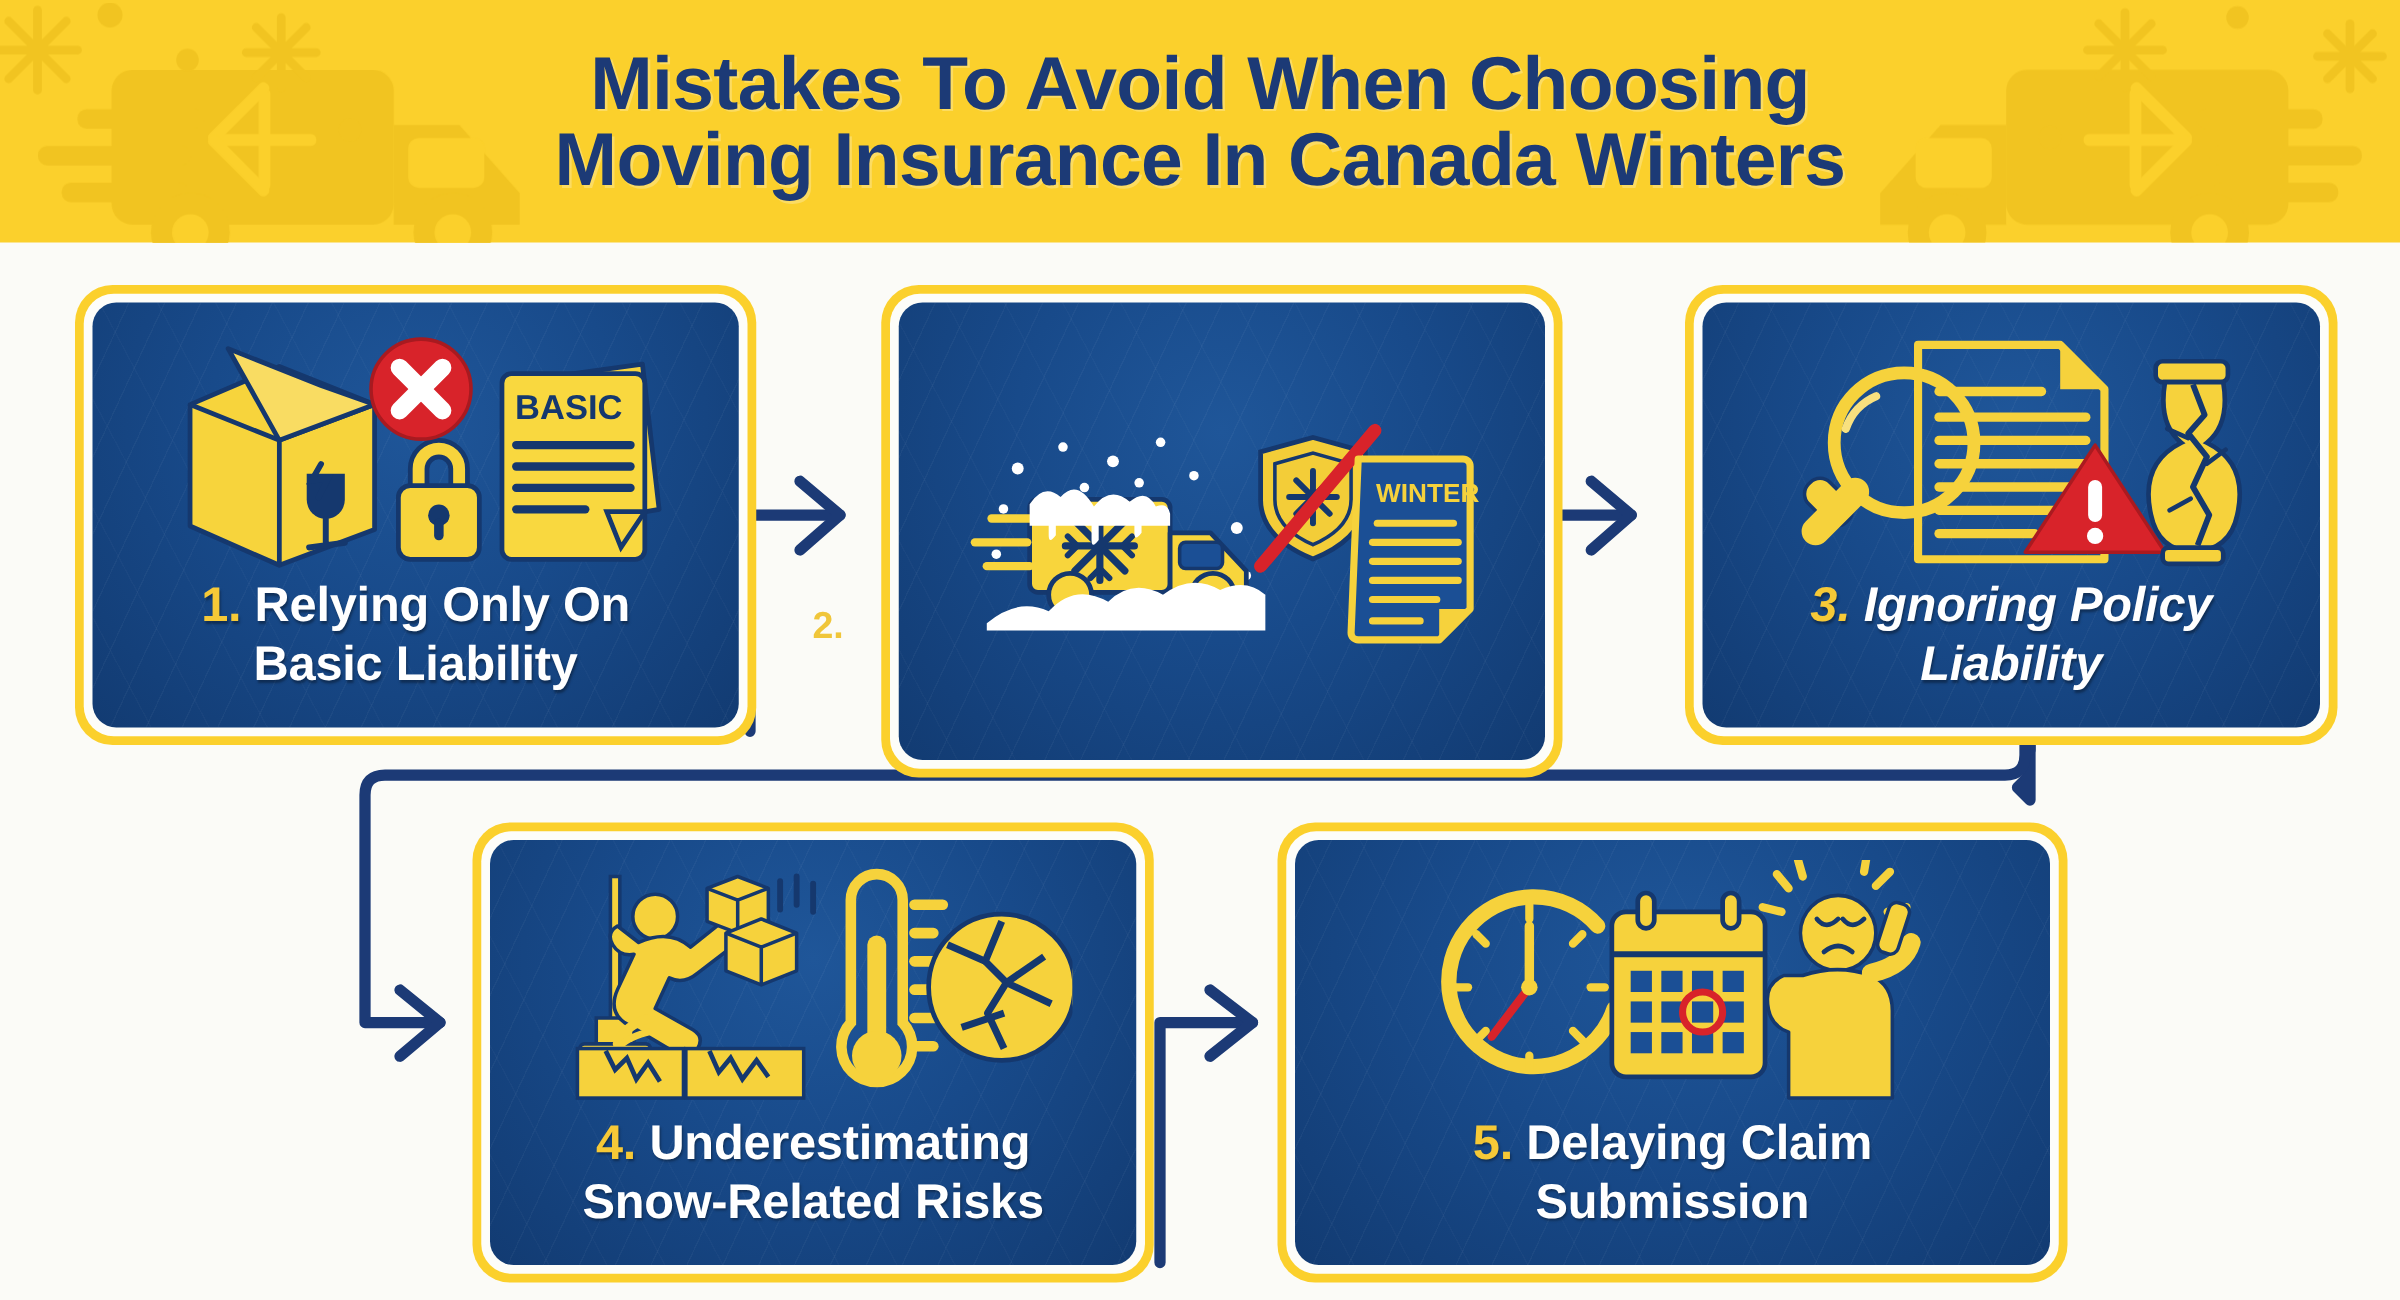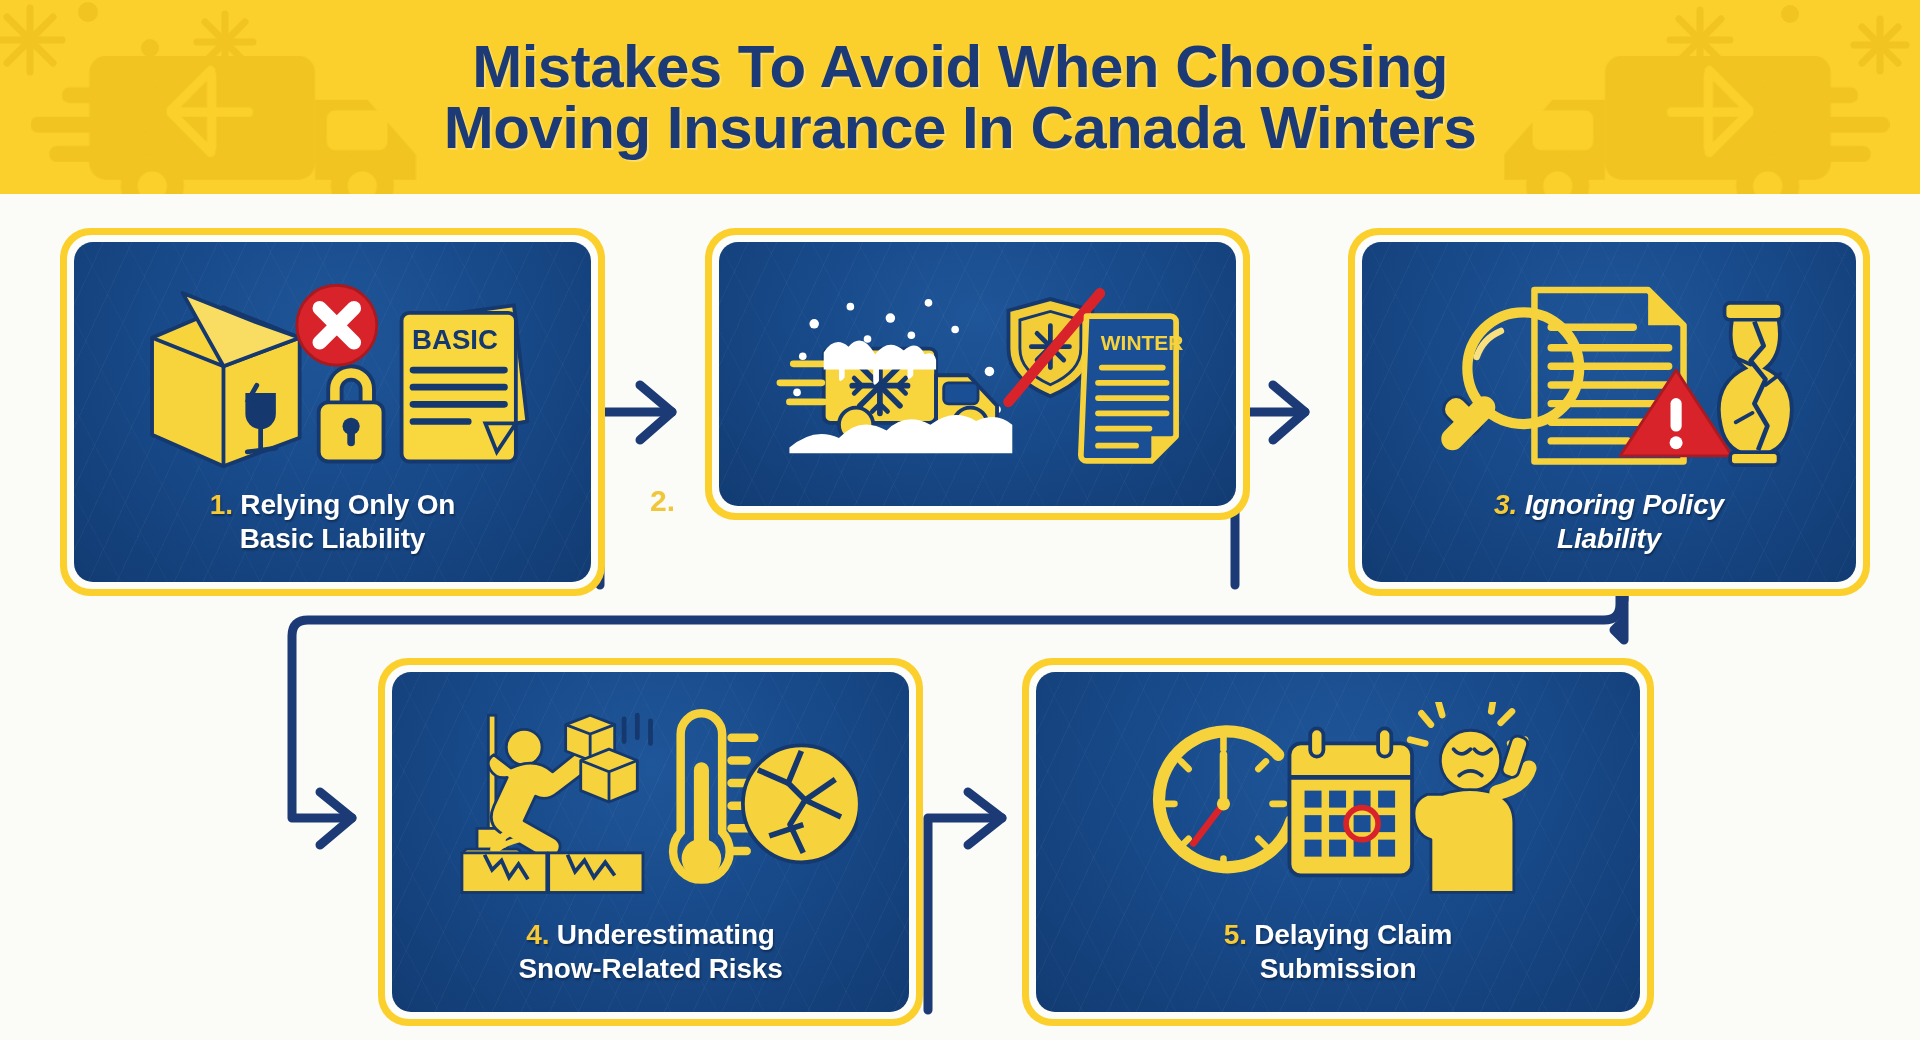--- a/index.html
+++ b/index.html
@@ -74,21 +74,21 @@
     display: flex; align-items: center; justify-content: center;
     position: relative; z-index: 2;
     padding: 14px 10px 2px;
   }
   .card-art svg { display: block; max-width: 100%; max-height: 100%; }
   .card-label {
     flex: 0 0 auto;
     position: relative; z-index: 2;
     text-align: center;
     color: #ffffff;
-    font-size: 28px;
+    font-size: 39px;
     font-weight: bold;
     line-height: 1.22;
     padding: 0 18px 26px;
     text-shadow: 1px 2px 2px rgba(0,0,0,0.35);
     letter-spacing: -0.2px;
   }
   .card-label .num { color: #f6c937; }
 
   .step-num-outside {
     position: absolute;
@@ -260,21 +260,21 @@
         </div>
         <div class="card-label">
           <span class="num">1. </span>
           <span>Relying Only On</span><br>
           <span>Basic Liability</span>
         </div>
       </div>
     </div>
   </div>
 
-  <div class="card" style="left:705px; top:228px; width:545px; height:292px;">
+  <div class="card" style="left:705px; top:228px; width:545px; height:394px;">
     <div class="card-white">
       <div class="card-inner">
         <div class="card-art">
           <svg viewBox="0 0 440 210" width="420" height="200">
             <g fill="#ffffff">
               <circle cx="48" cy="46" r="5"></circle>
                 <circle cx="86" cy="28" r="4"></circle>
               <circle cx="128" cy="40" r="5"></circle>
                 <circle cx="168" cy="24" r="4"></circle>
               <circle cx="36" cy="80" r="4"></circle>

